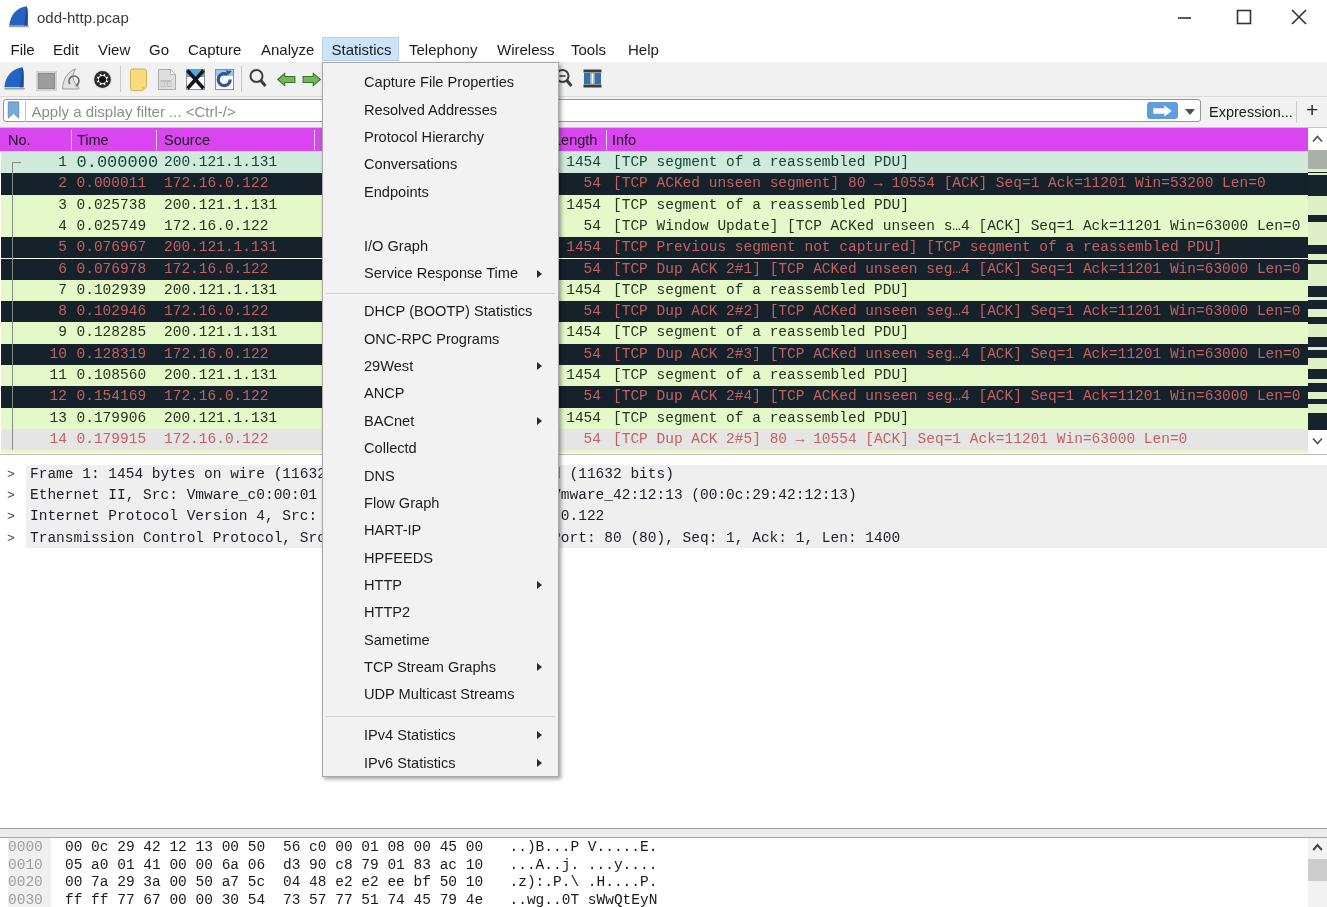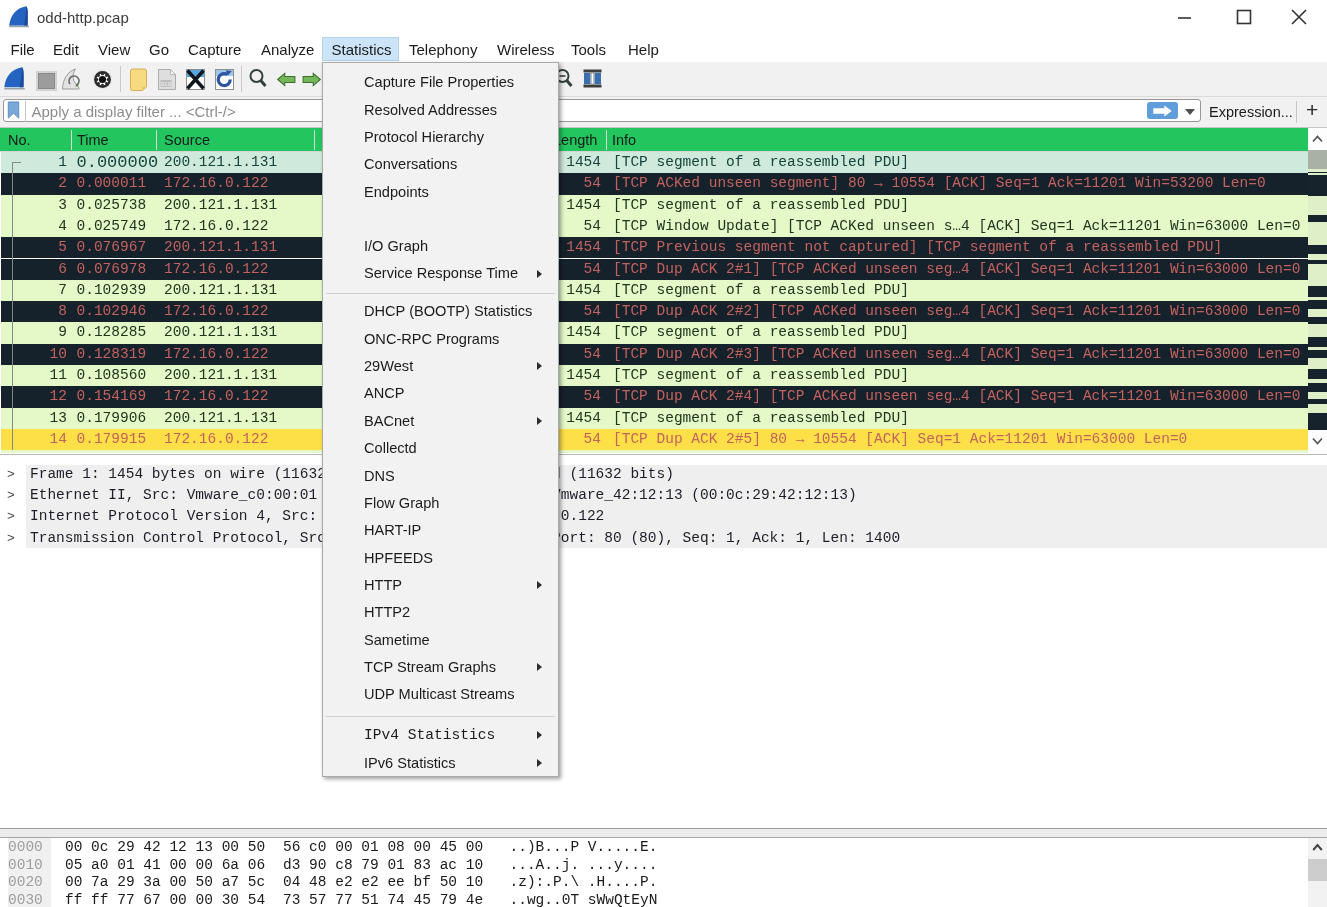--- a/index.html
+++ b/index.html
@@ -124,21 +124,21 @@
 <span class="abs" style="left:31.5px;top:6px;font-size:15px;color:#8d8d8d;">Apply a display filter ... &lt;Ctrl-/&gt;</span>
 <div class="abs" style="left:1147px;top:4.5px;width:31px;height:17.5px;background:#5f9edb;border-radius:3px;"></div>
 <svg class="abs" style="left:1151px;top:7.5px;" width="23" height="12" viewBox="0 0 23 13">
       <path d="M21.5 6.5 L13.5 0.5 V3.6 H1.5 V9.4 H13.5 V12.5 Z" fill="#ffffff"></path>
     </svg>
 <div class="abs" style="left:1185px;top:12px;width:0;height:0;border-left:5.5px solid transparent;border-right:5.5px solid transparent;border-top:6px solid #4e4e4e;"></div>
 <span class="abs" style="left:1209px;top:7px;font-size:14.5px;color:#1b1b1b;">Expression...</span>
 <div class="abs" style="left:1296px;top:4px;width:1px;height:22px;background:#c6c6c6;"></div>
 <span class="abs" style="left:1306px;top:1px;font-size:21px;color:#2b2b2b;">+</span>
 </div>
-<div class="abs" style="left:0;top:128px;width:1327px;height:23.5px;background:#22c55e;border-bottom:1px solid #d5d5d5;box-sizing:border-box;">
+<div class="abs" style="left:0;top:128px;width:1327px;height:23.5px;background:#d946ef;border-bottom:1px solid #d5d5d5;box-sizing:border-box;">
 <span class="abs" style="left:8px;top:4px;font-size:14.5px;color:#1a1a1a;">No.</span>
 <span class="abs" style="left:77px;top:4px;font-size:14.5px;color:#1a1a1a;">Time</span>
 <span class="abs" style="left:164px;top:4px;font-size:14.5px;color:#1a1a1a;">Source</span>
 <span class="abs" style="left:553px;top:4px;font-size:14.5px;color:#1a1a1a;">Length</span>
 <span class="abs" style="left:612px;top:4px;font-size:14.5px;color:#1a1a1a;">Info</span>
 <div class="abs" style="left:71px;top:2px;width:1px;height:20px;background:#d8d8d8;"></div>
 <div class="abs" style="left:156px;top:2px;width:1px;height:20px;background:#d8d8d8;"></div>
 <div class="abs" style="left:314px;top:2px;width:1px;height:20px;background:#d8d8d8;"></div>
 <div class="abs" style="left:606px;top:2px;width:1px;height:20px;background:#d8d8d8;"></div>
 </div>
@@ -227,21 +227,21 @@
 <span class="abs mono" style="left:500px;top:0;width:100px;text-align:right;font-size:14.5px;line-height:21.3px;">54</span>
 <span class="abs mono" style="left:612px;top:0;font-size:14.5px;line-height:21.3px;">[TCP Dup ACK 2#4] [TCP ACKed unseen seg…4 [ACK] Seq=1 Ack=11201 Win=63000 Len=0</span>
 </div>
 <div class="abs" style="left:1px;top:255.6px;width:1307px;height:21.3px;background:#e4f8c8;color:#20351f;">
 <span class="abs mono" style="left:0;top:0;width:66px;text-align:right;font-size:14.5px;line-height:21.3px;">13</span>
 <span class="abs mono" style="left:75.5px;top:0;font-size:14.5px;line-height:21.3px;">0.179906</span>
 <span class="abs mono" style="left:163px;top:0;font-size:14.5px;line-height:21.3px;">200.121.1.131</span>
 <span class="abs mono" style="left:500px;top:0;width:100px;text-align:right;font-size:14.5px;line-height:21.3px;">1454</span>
 <span class="abs mono" style="left:612px;top:0;font-size:14.5px;line-height:21.3px;">[TCP segment of a reassembled PDU]</span>
 </div>
-<div class="abs" style="left:1px;top:276.9px;width:1307px;height:21.3px;background:#fde047;color:#c4625e;">
+<div class="abs" style="left:1px;top:276.9px;width:1307px;height:21.3px;background:#e5e5e5;color:#c4625e;">
 <span class="abs mono" style="left:0;top:0;width:66px;text-align:right;font-size:14.5px;line-height:21.3px;">14</span>
 <span class="abs mono" style="left:75.5px;top:0;font-size:14.5px;line-height:21.3px;">0.179915</span>
 <span class="abs mono" style="left:163px;top:0;font-size:14.5px;line-height:21.3px;">172.16.0.122</span>
 <span class="abs mono" style="left:500px;top:0;width:100px;text-align:right;font-size:14.5px;line-height:21.3px;">54</span>
 <span class="abs mono" style="left:612px;top:0;font-size:14.5px;line-height:21.3px;">[TCP Dup ACK 2#5] 80 → 10554 [ACK] Seq=1 Ack=11201 Win=63000 Len=0</span>
 </div>
 <div class="abs" style="left:1px;top:298.2px;width:1307px;height:2.5px;background:#e4f8c8;"></div>
 </div>
 <div class="abs" style="left:12px;top:162px;width:1px;height:288px;background:#848a86;"></div>
 <div class="abs" style="left:12px;top:162px;width:9px;height:1px;background:#848a86;"></div>
@@ -362,19 +362,19 @@
 </div>
 <div class="abs" style="left:1px;top:590.9px;width:233px;height:27.4px;line-height:27.4px;">
 <span style="position:absolute;left:40.5px;top:0;font-size:14.6px;color:#1b1b1b;line-height:27.4px;">TCP Stream Graphs</span>
 <span style="position:absolute;left:213px;top:9.2px;width:0;height:0;border-top:4.6px solid transparent;border-bottom:4.6px solid transparent;border-left:5.5px solid #2b2b2b;"></span>
 </div>
 <div class="abs" style="left:1px;top:618.3px;width:233px;height:27.4px;line-height:27.4px;">
 <span style="position:absolute;left:40.5px;top:0;font-size:14.6px;color:#1b1b1b;line-height:27.4px;">UDP Multicast Streams</span>
 </div>
 <div class="abs" style="left:3px;top:652.5px;width:229px;height:1px;background:#d0d0d0;"></div>
 <div class="abs" style="left:1px;top:659.3px;width:233px;height:27.4px;line-height:27.4px;">
-<span style="position:absolute;left:40.5px;top:0;font-size:14.6px;color:#1b1b1b;line-height:27.4px;font-family:Liberation Mono, monospace;">IPv4 Statistics</span>
+<span style="position:absolute;left:40.5px;top:0;font-size:14.6px;color:#1b1b1b;line-height:27.4px;">IPv4 Statistics</span>
 <span style="position:absolute;left:213px;top:9.2px;width:0;height:0;border-top:4.6px solid transparent;border-bottom:4.6px solid transparent;border-left:5.5px solid #2b2b2b;"></span>
 </div>
 <div class="abs" style="left:1px;top:686.7px;width:233px;height:27.4px;line-height:27.4px;">
 <span style="position:absolute;left:40.5px;top:0;font-size:14.6px;color:#1b1b1b;line-height:27.4px;">IPv6 Statistics</span>
 <span style="position:absolute;left:213px;top:9.2px;width:0;height:0;border-top:4.6px solid transparent;border-bottom:4.6px solid transparent;border-left:5.5px solid #2b2b2b;"></span>
 </div>
 </div>
 </body></html>

